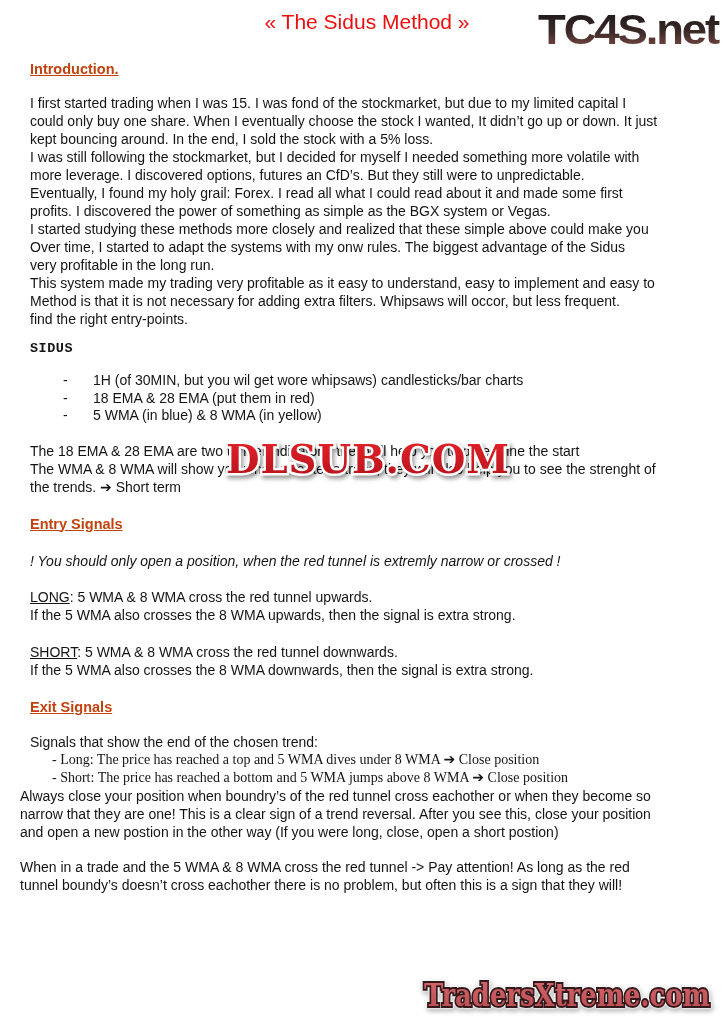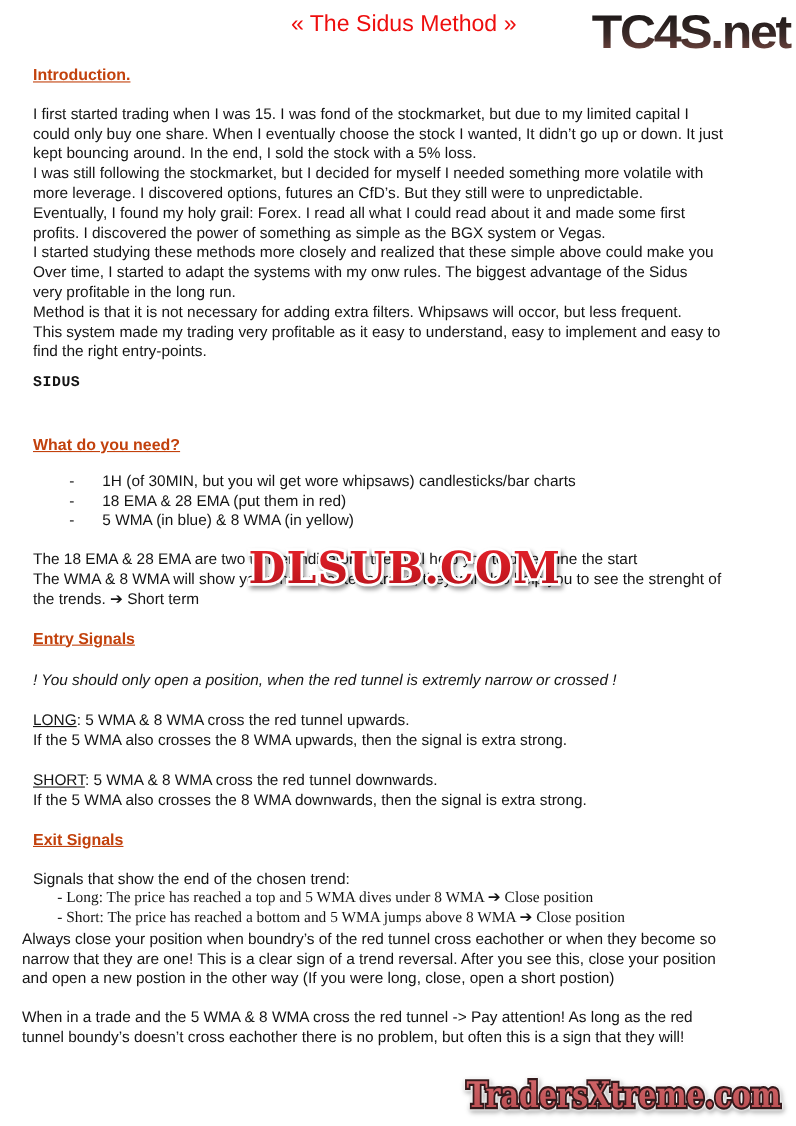--- a/index.html
+++ b/index.html
@@ -93,28 +93,27 @@
     <div class="line">I first started trading when I was 15. I was fond of the stockmarket, but due to my limited capital I</div>
     <div class="line">could only buy one share. When I eventually choose the stock I wanted, It didn’t go up or down. It just</div>
     <div class="line">kept bouncing around. In the end, I sold the stock with a 5% loss.</div>
     <div class="line">I was still following the stockmarket, but I decided for myself I needed something more volatile with</div>
     <div class="line">more leverage. I discovered options, futures an CfD’s. But they still were to unpredictable.</div>
     <div class="line">Eventually, I found my holy grail: Forex. I read all what I could read about it and made some first</div>
     <div class="line">profits. I discovered the power of something as simple as the BGX system or Vegas.</div>
     <div class="line">I started studying these methods more closely and realized that these simple above could make you</div>
     <div class="line">Over time, I started to adapt the systems with my onw rules. The biggest advantage of the Sidus</div>
     <div class="line">very profitable in the long run.</div>
+    <div class="line">This system made my trading very profitable as it easy to understand, easy to implement and easy to</div>
     <div class="line">Method is that it is not necessary for adding extra filters. Whipsaws will occor, but less frequent.</div>
-    <div class="line">This system made my trading very profitable as it easy to understand, easy to implement and easy to</div>
     <div class="line">find the right entry-points.</div>
   </div>
 
   <div class="sidus">SIDUS</div>
 
-  <div class="green-heading h-needs">What do you need?</div>
 
   <div class="needs-list">
     <div class="needs-row">
       <span class="needs-dash">-</span><span>1H (of 30MIN, but you wil get wore whipsaws) candlesticks/bar charts</span>
     </div>
     <div class="needs-row">
       <span class="needs-dash">-</span><span>18 EMA &amp; 28 EMA (put them in red)</span>
     </div>
     <div class="needs-row">
       <span class="needs-dash">-</span><span>5 WMA (in blue) &amp; 8 WMA (in yellow)</span>

